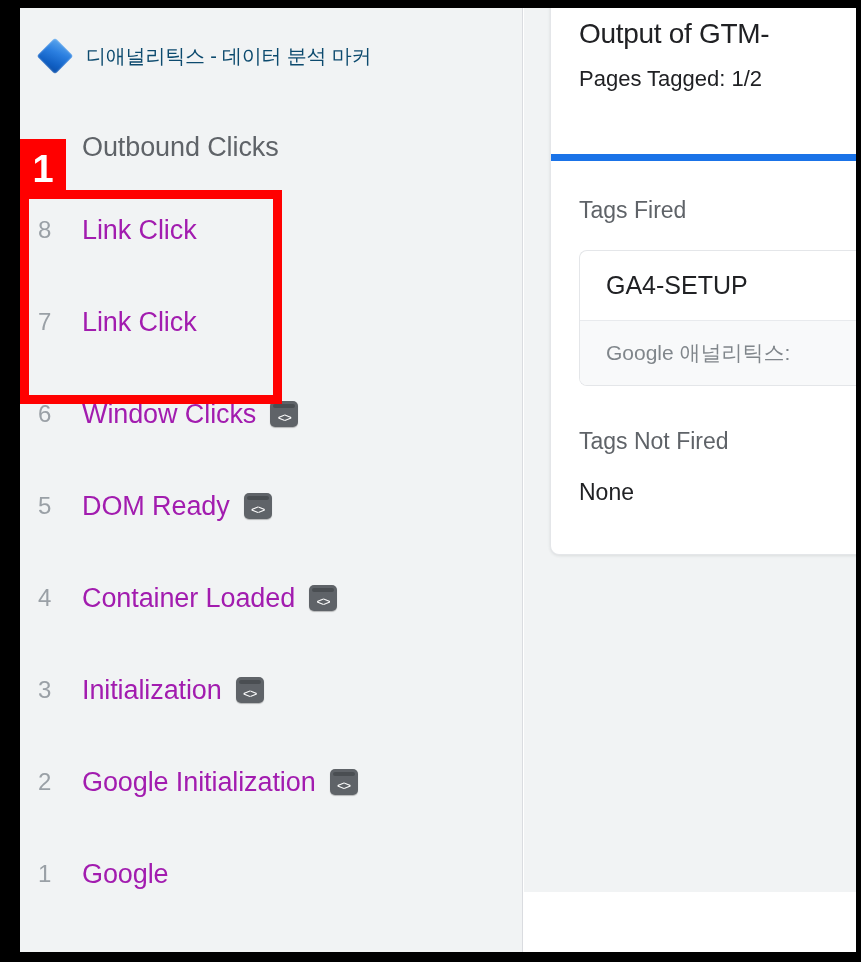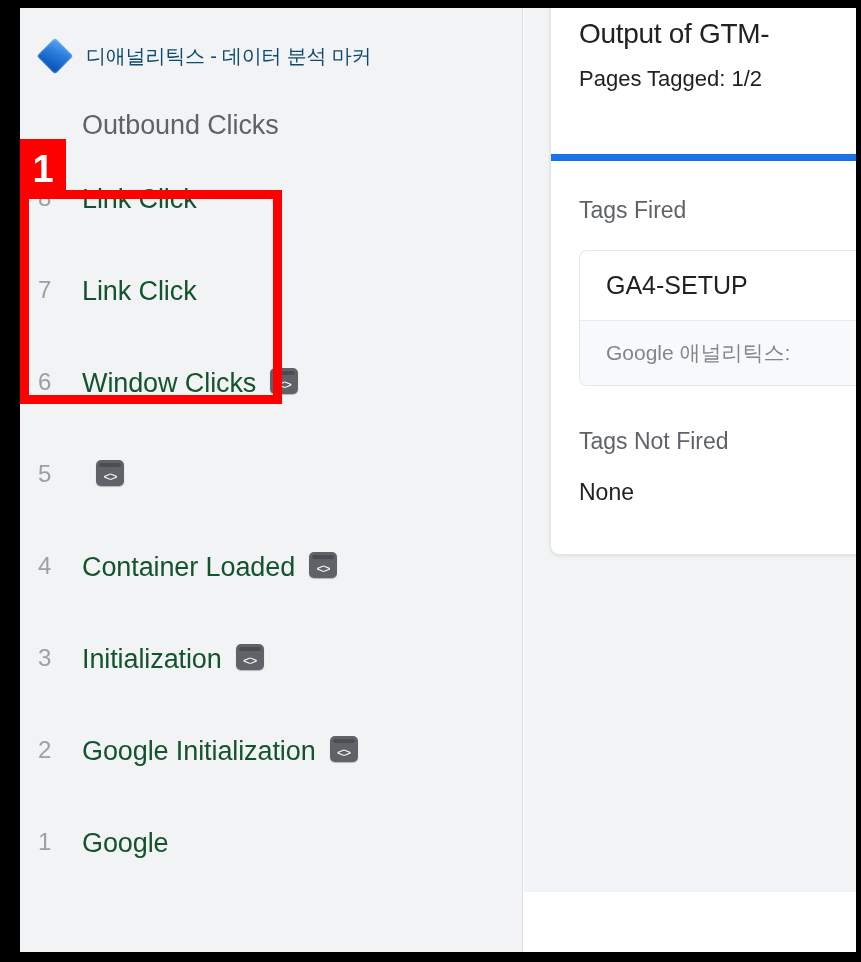--- a/index.html
+++ b/index.html
@@ -80,41 +80,41 @@
     white-space: nowrap;
   }
 
   .event-list {
     position: relative;
     padding-top: 6px;
   }
 
   .event-row {
     display: flex;
-    align-items: flex-start;
+    align-items: center;
     height: 92px;
     padding-left: 18px;
     box-sizing: border-box;
   }
   .event-row.summary {
     height: 74px;
   }
 
   .event-index {
     width: 44px;
     flex: 0 0 44px;
     font-size: 24px;
     color: #9aa0a6;
     text-align: left;
   }
   .event-index.blank { color: transparent; }
 
   .event-label {
     font-size: 27px;
-    color: #14532d;
+    color: #a21caf;
     white-space: nowrap;
     letter-spacing: -.1px;
   }
   .event-label.summary-label {
     color: #5f6368;
   }
 
   
   .code-icon {
     display: inline-block;
@@ -300,20 +300,21 @@
         <div class="event-row">
           <span class="event-index">6</span>
           <span class="event-label">Window Clicks</span>
           <span class="code-icon">
               <span>&lt;&gt;</span>
             </span>
         </div>
 
         <div class="event-row">
           <span class="event-index">5</span>
+          <span class="event-label">DOM Ready</span>
           <span class="code-icon">
               <span>&lt;&gt;</span>
             </span>
         </div>
 
         <div class="event-row">
           <span class="event-index">4</span>
           <span class="event-label">Container Loaded</span>
           <span class="code-icon">
               <span>&lt;&gt;</span>

